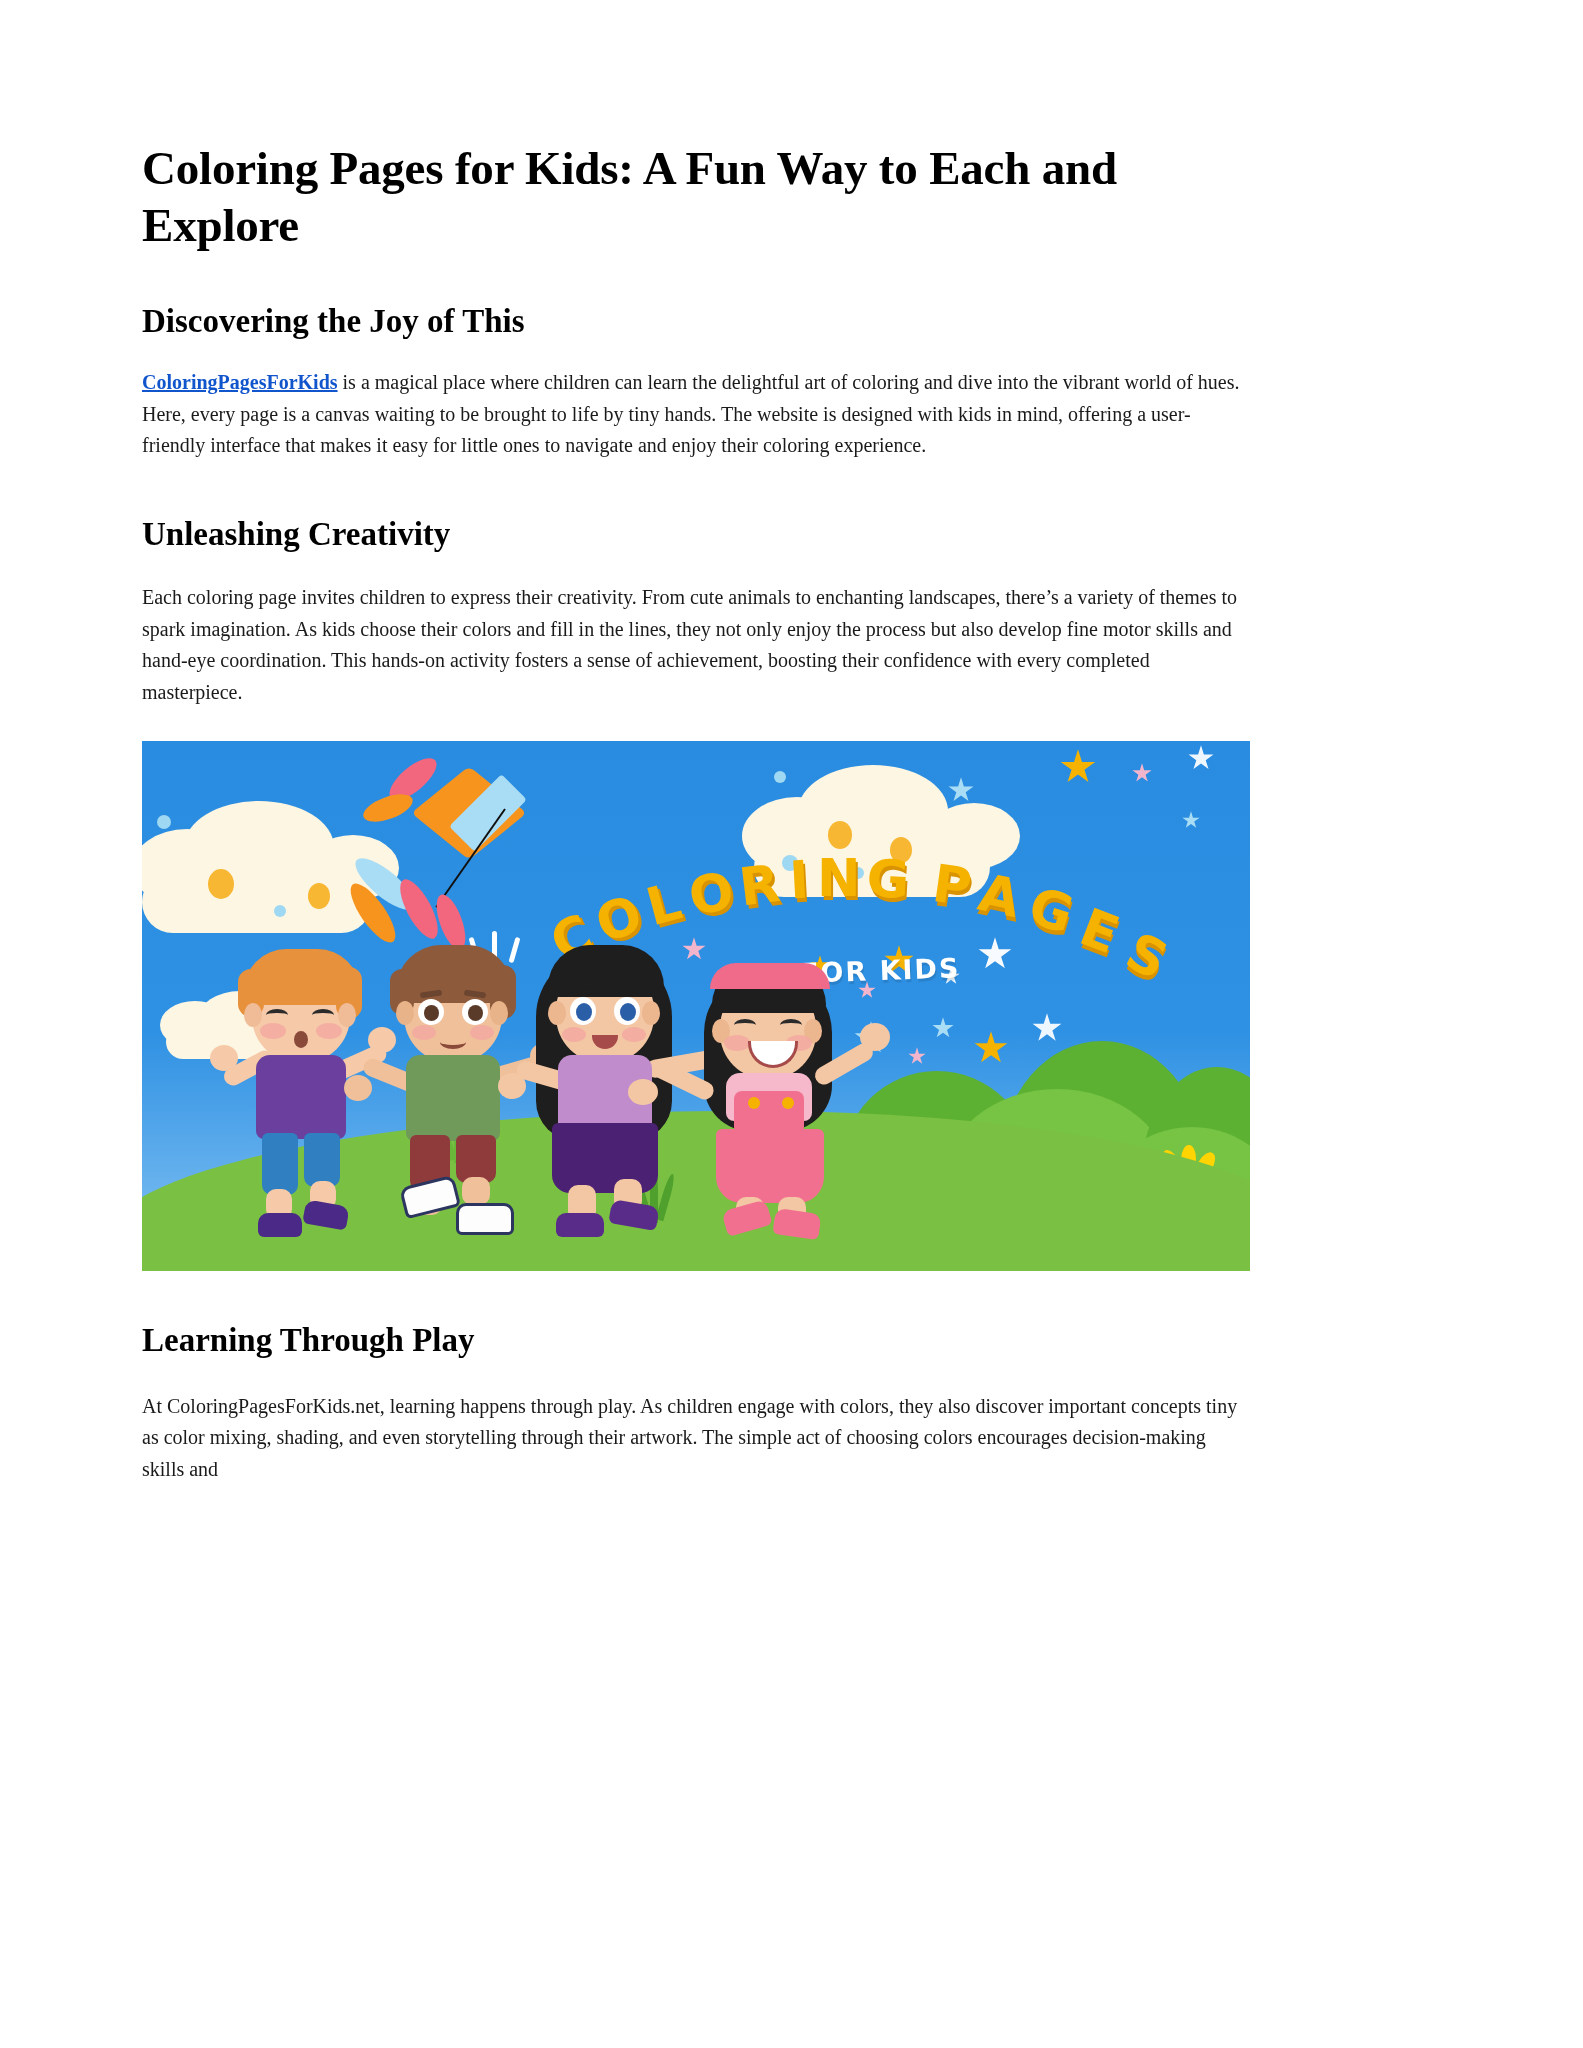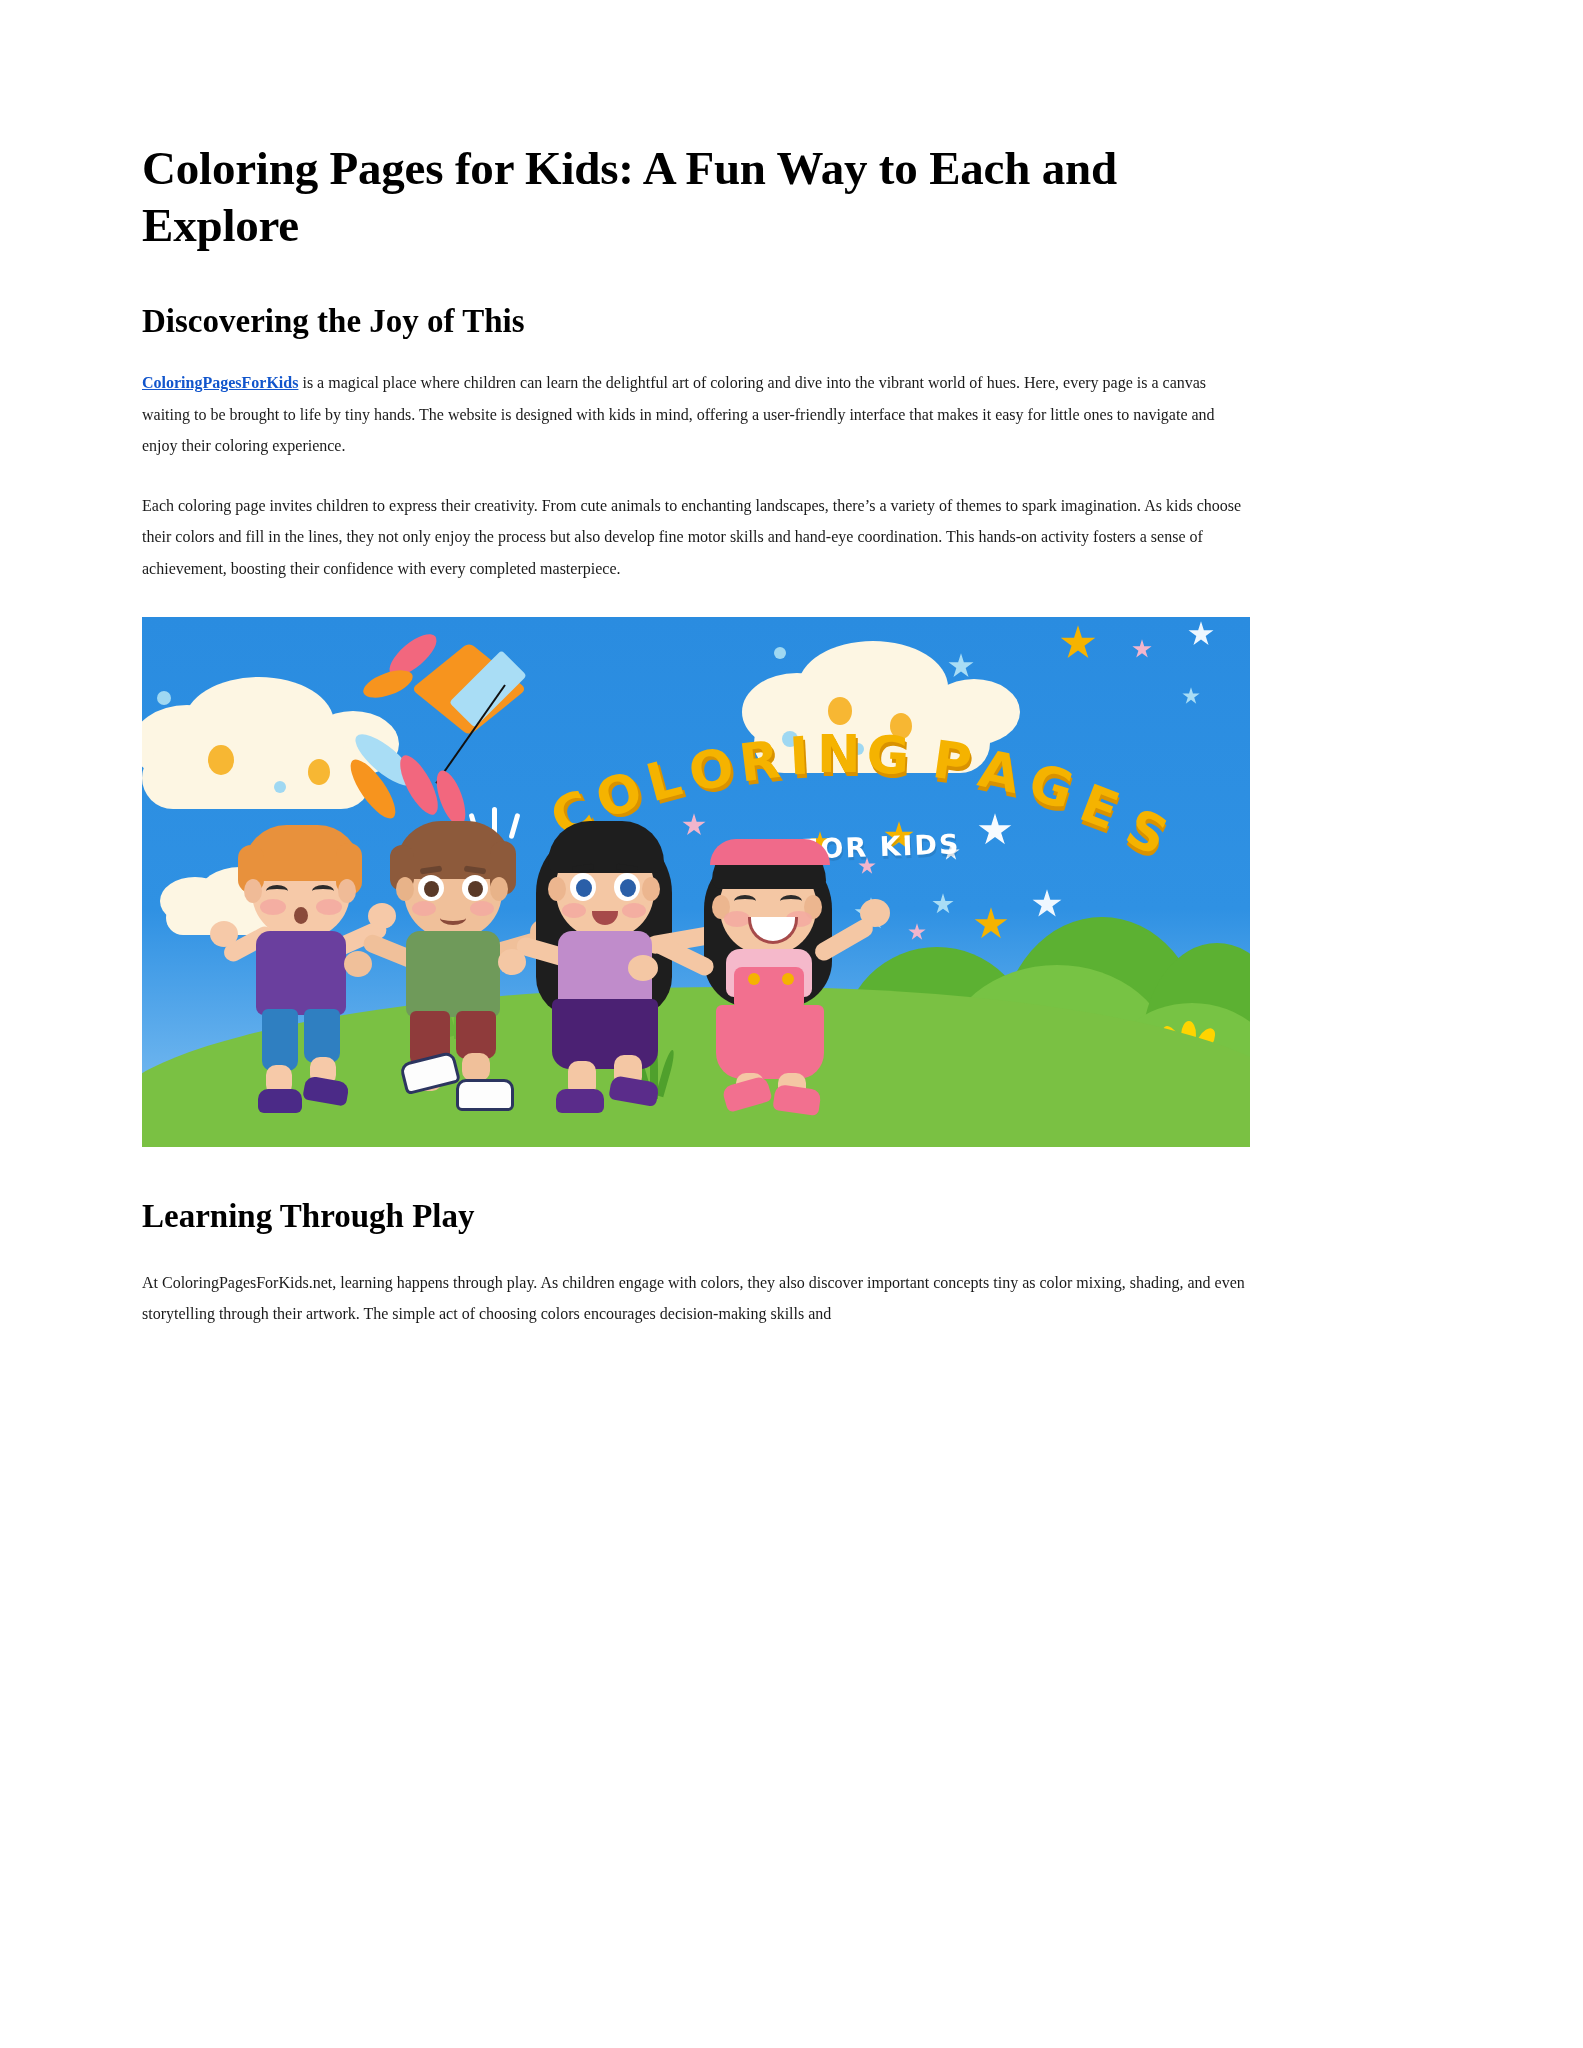--- a/index.html
+++ b/index.html
@@ -44,21 +44,21 @@
     line-height: 1.2;
     color: #000000;
     margin: 0;
   }
   .h2-joy   { padding-top: 47px; }
   .h2-unl   { padding-top: 53px; }
   .h2-learn { padding-top: 50px; }
 
   p.body-text {
     font-family: "Liberation Serif", "DejaVu Serif", serif;
-    font-size: 16px;
+    font-size: 20px;
     line-height: 31.5px;
     color: #1a1a1a;
     margin: 0;
     text-align: left;
   }
   .p-intro   { padding-top: 26px; }
   .p-create  { padding-top: 28px; }
   .p-play    { padding-top: 30px; }
 
   a.inline-link {
@@ -208,20 +208,21 @@
 
 <div class="page">
   <div class="content">
 
     <h1 class="doc-title">Coloring Pages for Kids: A Fun Way to Each and Explore</h1>
 
     <h2 class="section-title h2-joy">Discovering the Joy of This</h2>
 
     <p class="body-text p-intro"><a class="inline-link" href="#">ColoringPagesForKids</a><span> is a magical place where children can learn the delightful art of coloring and dive into the vibrant world of hues. Here, every page is a canvas waiting to be brought to life by tiny hands. The website is designed with kids in mind, offering a user-friendly interface that makes it easy for little ones to navigate and enjoy their coloring experience.</span></p>
 
+    <h2 class="section-title h2-unl">Unleashing Creativity</h2>
 
     <p class="body-text p-create">Each coloring page invites children to express their creativity. From cute animals to enchanting landscapes, there’s a variety of themes to spark imagination. As kids choose their colors and fill in the lines, they not only enjoy the process but also develop fine motor skills and hand-eye coordination. This hands-on activity fosters a sense of achievement, boosting their confidence with every completed masterpiece.</p>
 
     <div class="illustration">
       <div class="sky-grad"></div>
 
       <div class="cloud-grp" style="left:-10px; top:60px;">
         <div class="cloud cl-b" style="left:0; top:28px;"></div>
         <div class="cloud cl-a" style="left:52px; top:0px;"></div>
         <div class="cloud cl-c" style="left:175px; top:34px;"></div>

